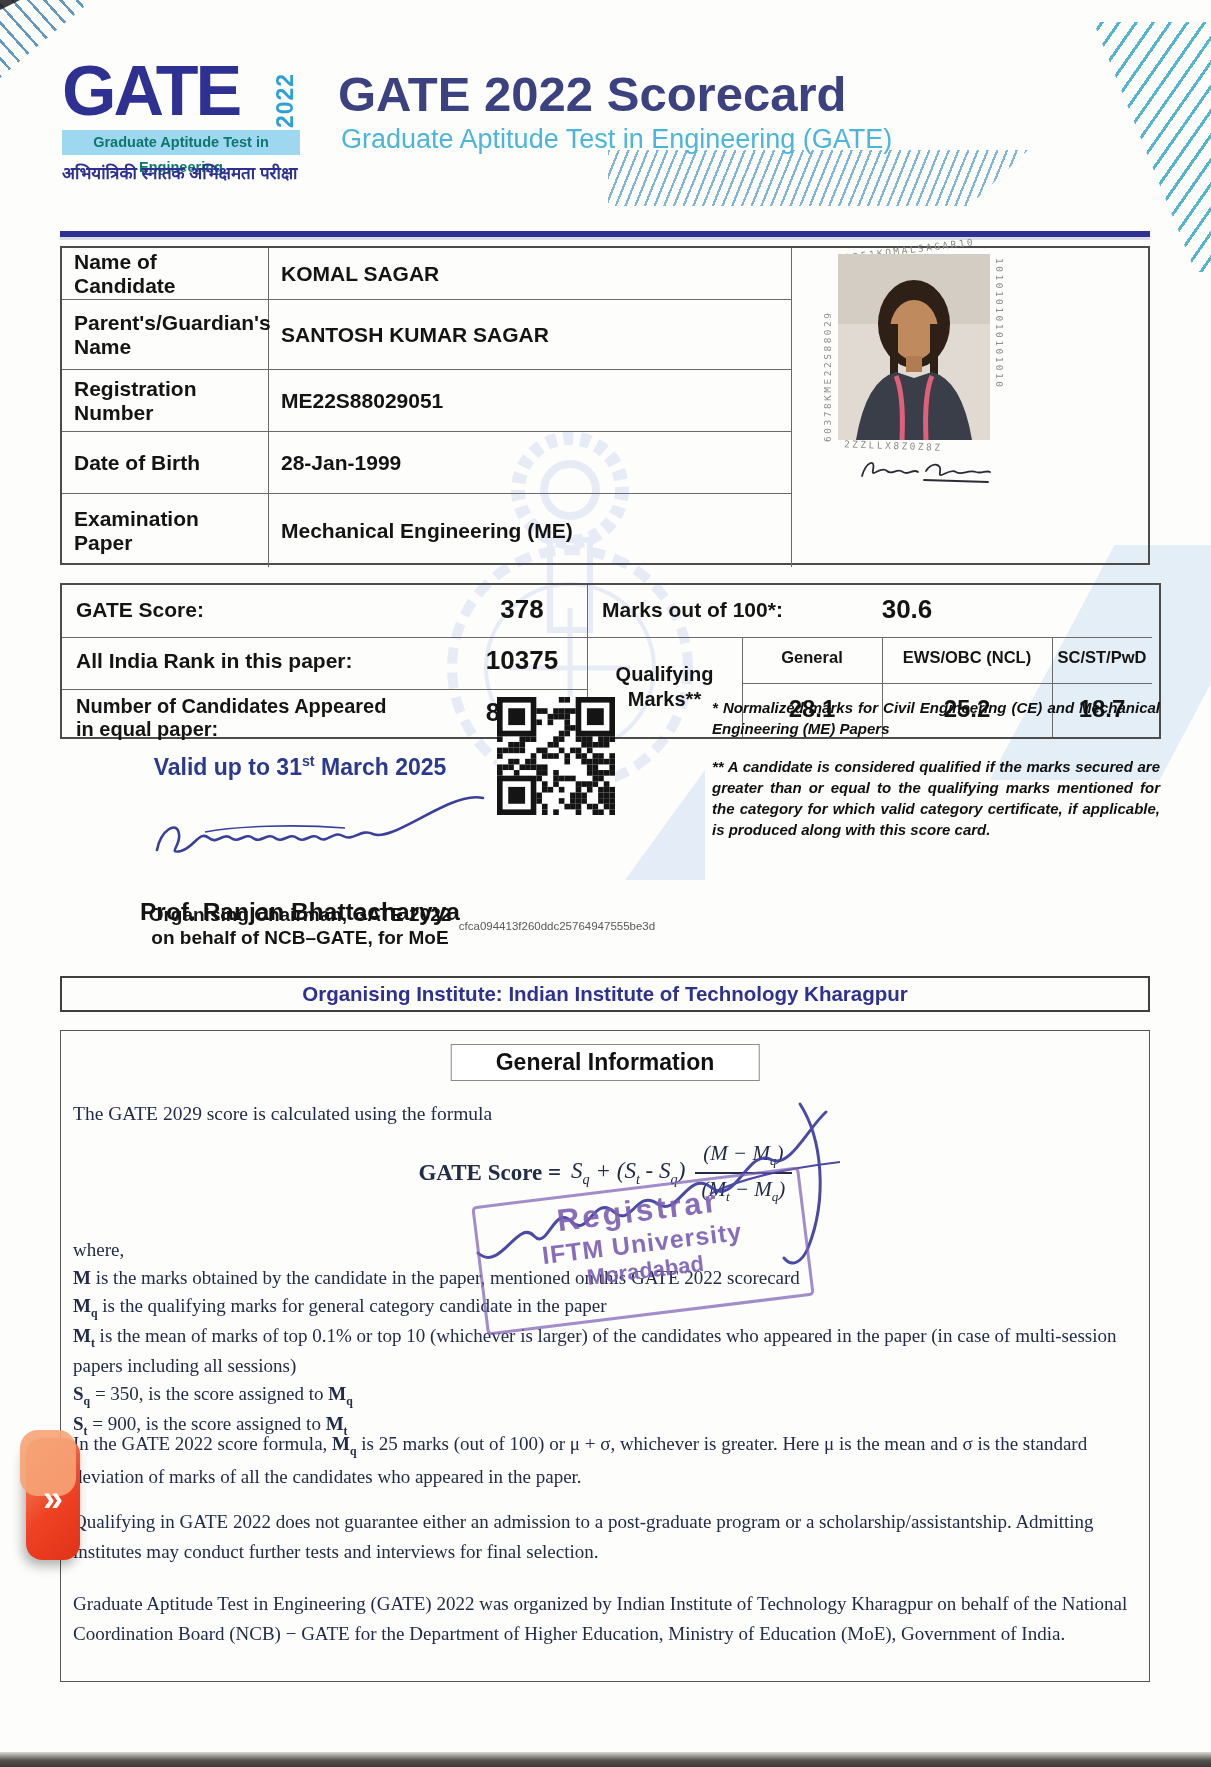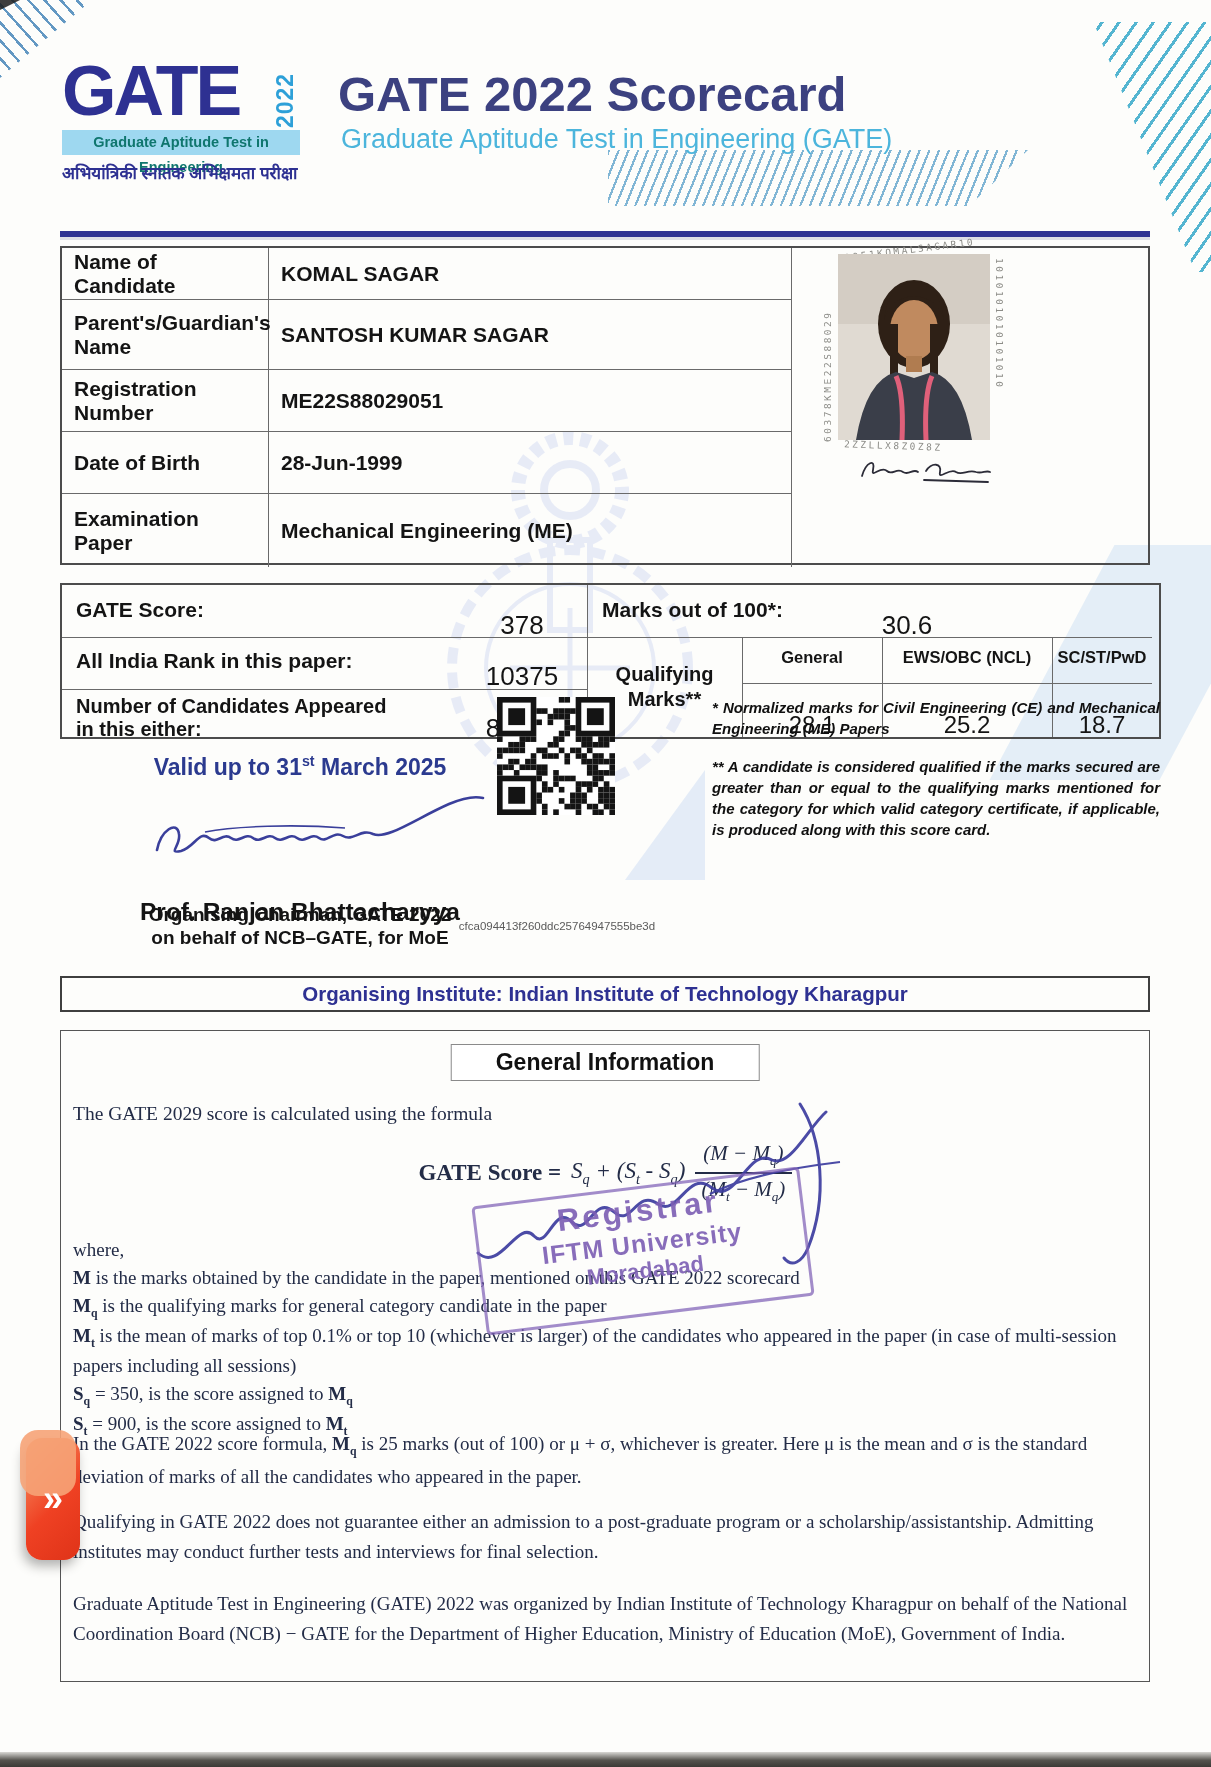--- a/index.html
+++ b/index.html
@@ -58,21 +58,21 @@
   .wm-left{left:30px;top:14px;writing-mode:vertical-rl;transform:rotate(180deg);height:180px;}
   .wm-right{left:202px;top:10px;writing-mode:vertical-rl;height:180px;}
   .wm-top{left:52px;top:-4px;transform:rotate(-7deg);}
   .wm-bottom{left:52px;top:192px;transform:rotate(2deg);}
   .photo-sign{position:absolute;left:62px;top:200px;}
 
   
   .stable{left:60px;top:583px;width:1090px;height:152px;border:2px solid #4c4c4c;box-sizing:content-box;padding-left:7px;}
   .line{position:absolute;background:#6a6a6a;}
   .sl{font-weight:bold;font-size:21px;}
-  .sv{font-weight:normal;font-size:26px;text-align:center;margin-top:16px;}
+  .sv{font-weight:bold;font-size:26px;text-align:center;}
   .shead{font-weight:bold;font-size:16.5px;text-align:center;}
 
   
   .validity{left:95px;top:753px;width:410px;text-align:center;color:#2b3a8f;
      font-weight:bold;font-size:23px;}
   .chair-name{left:95px;top:870px;width:410px;text-align:center;font-weight:bold;font-size:24.5px;margin-top:28px;}
   .chair-role{left:95px;top:904px;width:410px;text-align:center;font-weight:bold;font-size:19px;}
   .chair-role2{left:95px;top:927px;width:410px;text-align:center;font-weight:bold;font-size:19px;}
 
   .qr-box{left:497px;top:697px;}
@@ -181,21 +181,21 @@
         <path d="M8 28 C 12 14, 22 10, 19 22 C 17 31, 27 17, 33 23 C 38 28, 43 19, 49 24 C 55 28, 59 20, 64 24 M72 23 C 78 14, 88 15, 86 24 C 84 33, 96 19, 102 24 C 108 28, 114 21, 122 24 C 128 26, 132 22, 136 24 M70 32 L 134 34" stroke="#2c2c38" stroke-width="1.8" fill="none" stroke-linecap="round"></path>
       </svg>
     </div>
     <div class="clabel">Name of Candidate</div>
     <div class="cvalue">KOMAL SAGAR</div>
     <div class="clabel">Parent's/Guardian's Name</div>
     <div class="cvalue">SANTOSH KUMAR SAGAR</div>
     <div class="clabel">Registration Number</div>
     <div class="cvalue">ME22S88029051</div>
     <div class="clabel">Date of Birth</div>
-    <div class="cvalue">28-Jun-1999</div>
+    <div class="cvalue">28-Jan-1999</div>
     <div class="clabel rb0">Examination Paper</div>
     <div class="cvalue rb0">Mechanical Engineering (ME)</div>
   </div>
 
   <div class="abs stable">
     <div class="line" style="left:525px;top:0;width:1.3px;height:152px;"></div>
     <div class="line" style="left:0;top:52px;width:1090px;height:1.3px;"></div>
     <div class="line" style="left:0;top:104px;width:525px;height:1.3px;"></div>
     <div class="line" style="left:680px;top:52px;width:1.3px;height:100px;"></div>
     <div class="line" style="left:820px;top:52px;width:1.3px;height:100px;"></div>
@@ -205,21 +205,21 @@
     <div class="abs sl" style="left:14px;top:13px;">GATE Score:</div>
     <div class="abs sv" style="left:400px;top:9px;width:120px;">378</div>
     <div class="abs sl" style="left:540px;top:13px;">Marks out of 100*:</div>
     <div class="abs sv" style="left:770px;top:9px;width:150px;">30.6</div>
 
     <div class="abs sl" style="left:14px;top:64px;">All India Rank in this paper:</div>
     <div class="abs sv" style="left:400px;top:60px;width:120px;">10375</div>
 
     <div class="abs sl" style="left:14px;top:110px;font-size:20px;">
       <span>Number of Candidates Appeared</span><br>
-      <span>in this either:</span>
+      <span>in equal paper:</span>
     </div>
     <div class="abs sv" style="left:400px;top:112px;width:120px;">89567</div>
 
     <div class="abs" style="left:525px;top:52px;width:155px;height:100px;display:flex;flex-direction:column;justify-content:center;align-items:center;font-weight:bold;font-size:20px;line-height:1.25;">
       <span>Qualifying</span>
       <span>Marks**</span>
     </div>
 
     <div class="abs shead" style="left:680px;top:63px;width:140px;">General</div>
     <div class="abs shead" style="left:820px;top:63px;width:170px;">EWS/OBC (NCL)</div>

